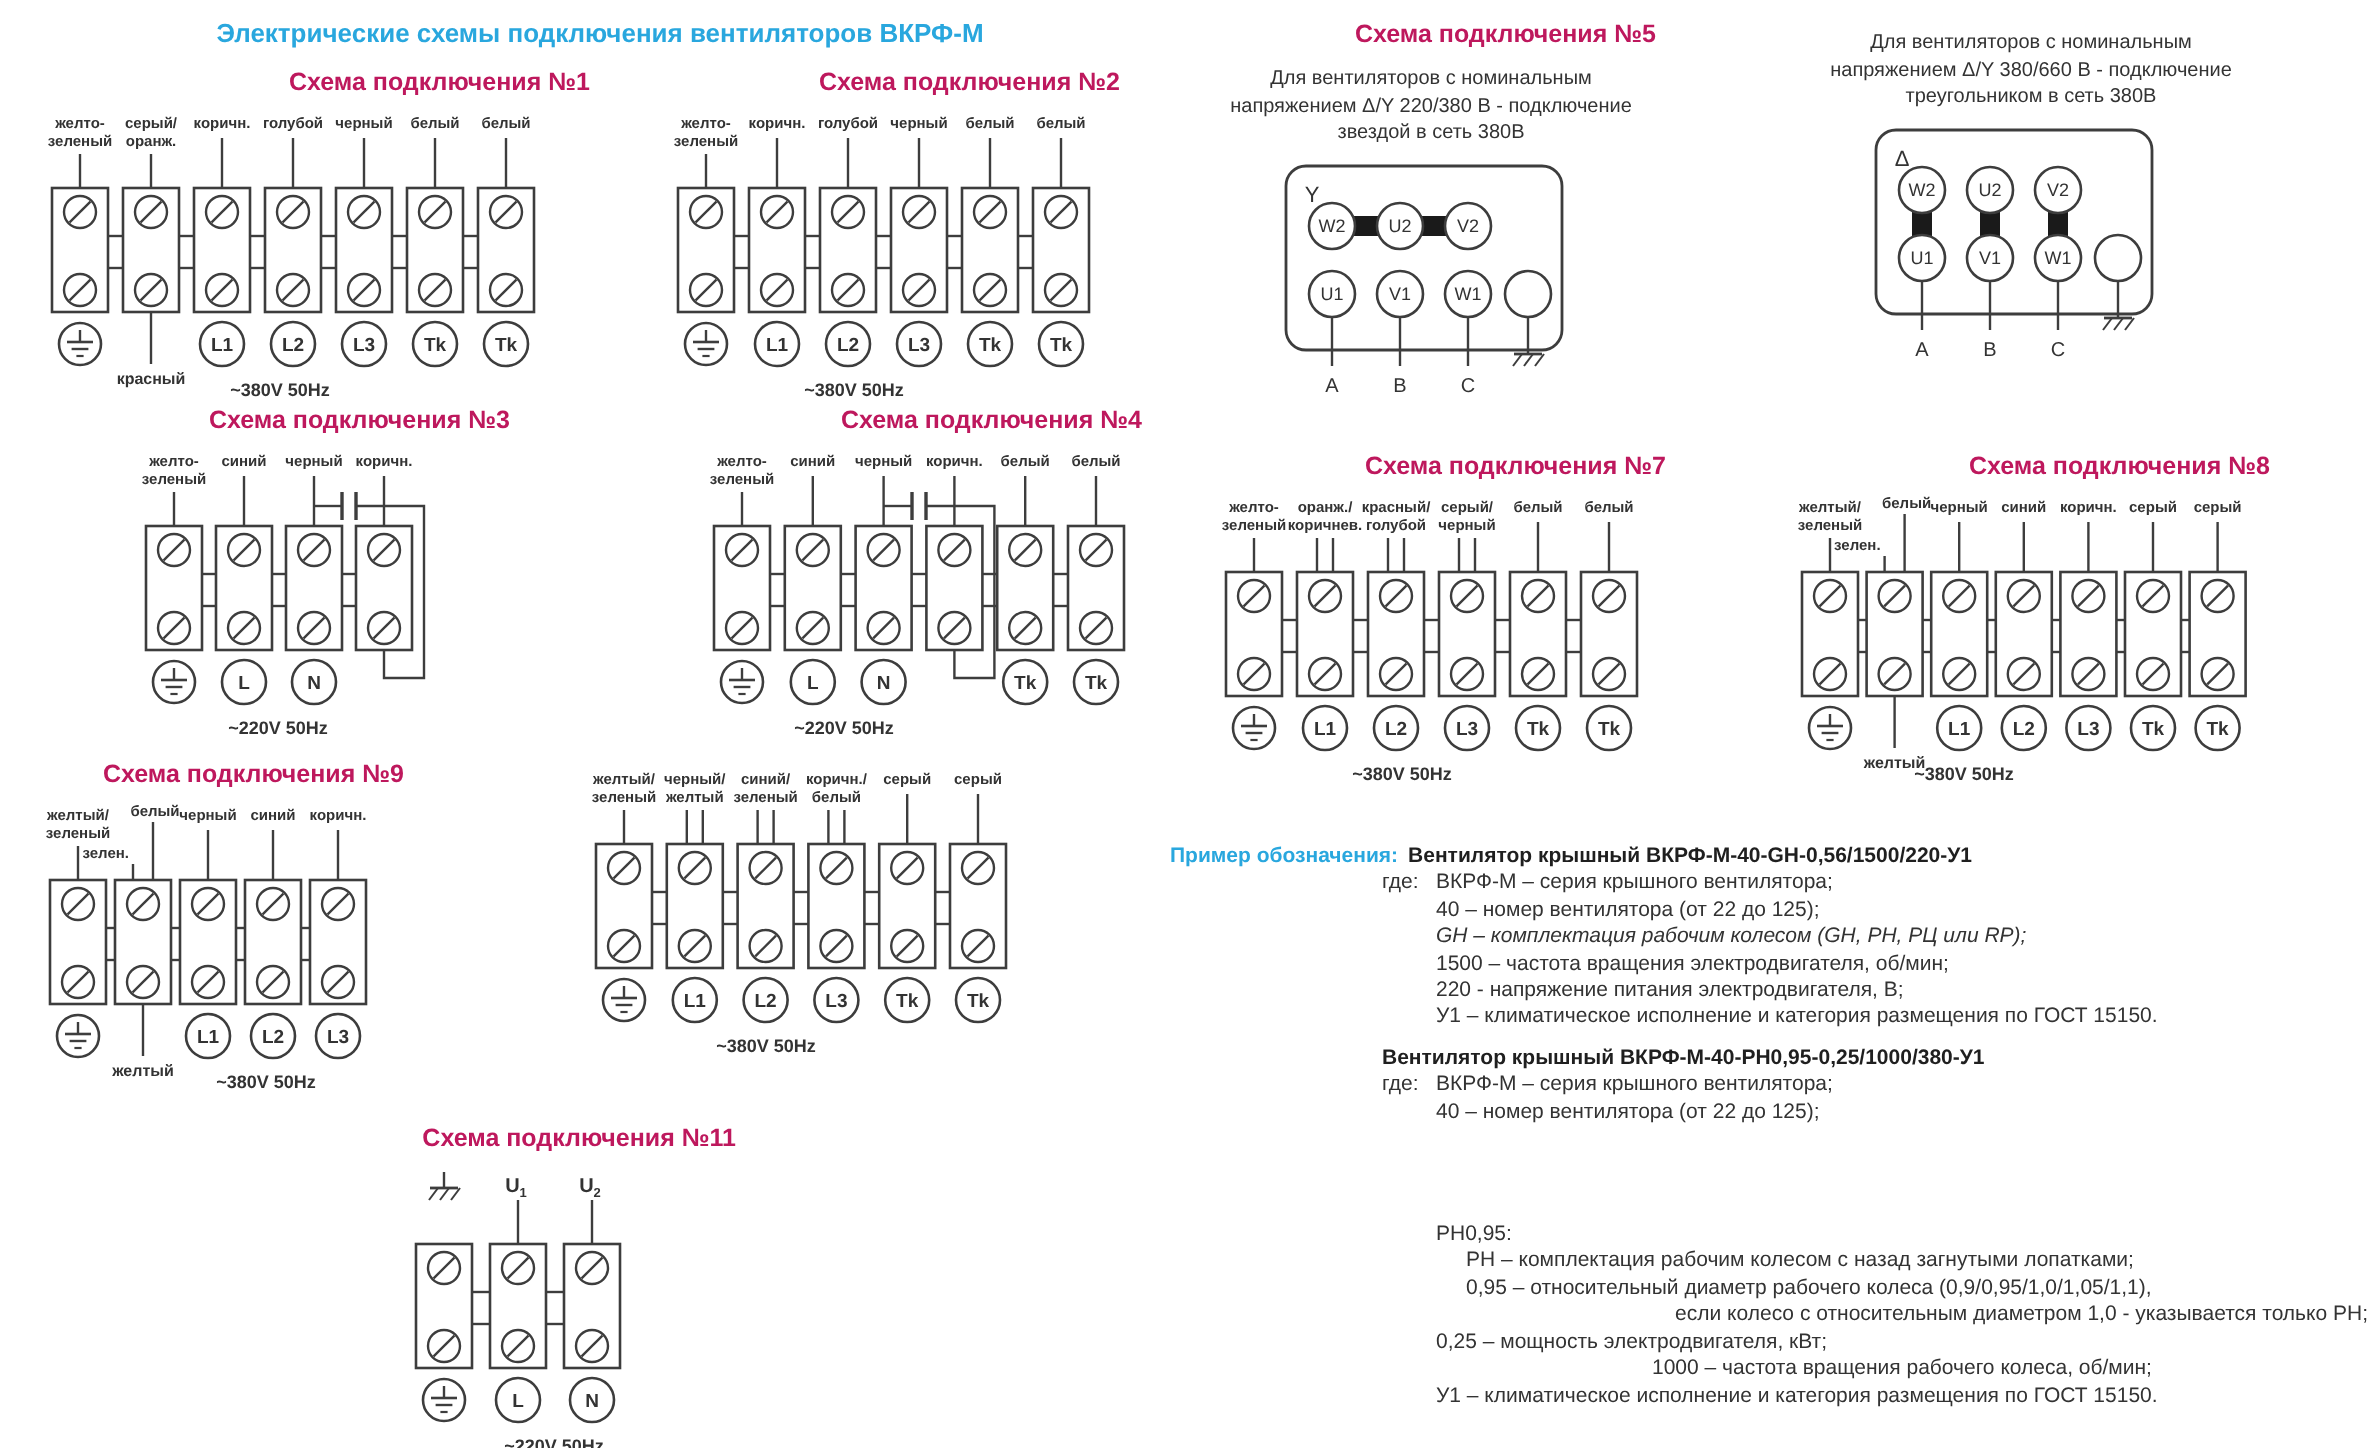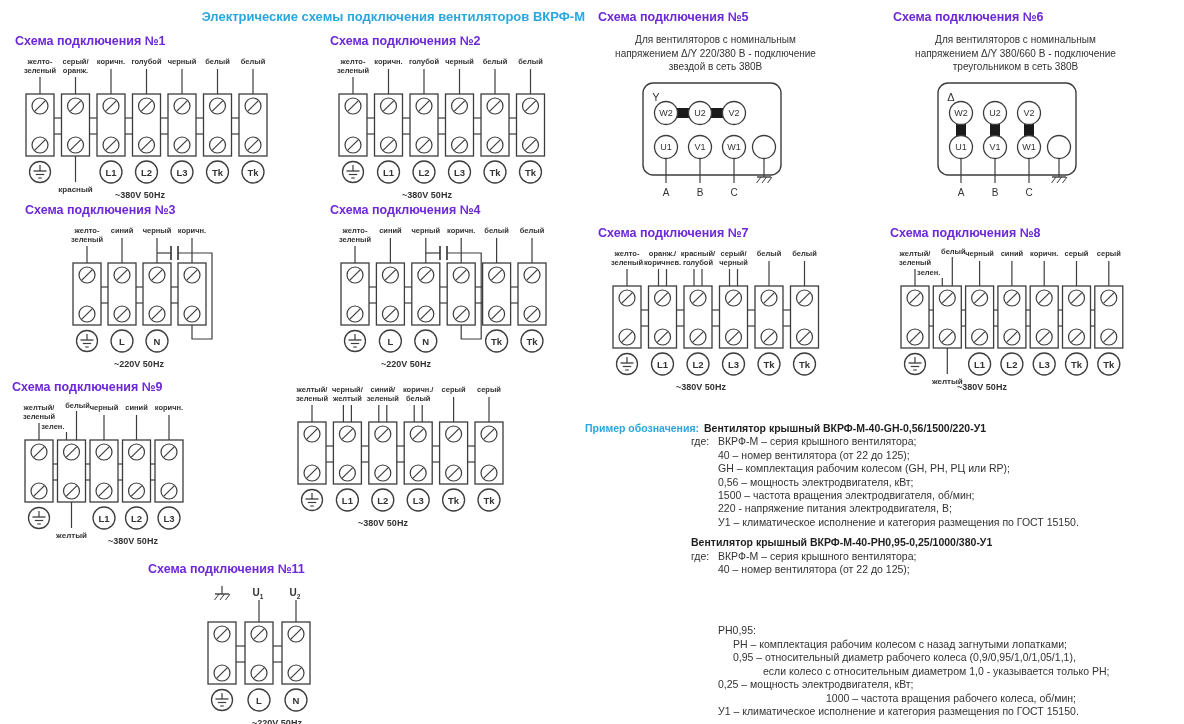--- a/index.html
+++ b/index.html
@@ -1,20 +1,20 @@
 <!DOCTYPE html>
 <html><head>
 <meta charset="utf-8">
 <style>
   *{margin:0;padding:0;box-sizing:border-box}
   html,body{width:1184px;height:724px;background:#fff;font-family:"Liberation Sans",sans-serif;position:relative;overflow:hidden}
   .page{position:absolute;inset:0;background:#fff}
-  .main-title{position:absolute;left:15px;top:9px;width:570px;text-align:right;color:#29a7de;font-weight:bold;font-size:13px}
+  .main-title{position:absolute;left:15px;top:9px;width:570px;text-align:center;color:#29a7de;font-weight:bold;font-size:13px}
   .scheme{position:absolute}
-  .s-title{text-align:left;color:#6d28d9;font-weight:bold;font-size:12.5px;height:18px;white-space:nowrap}
+  .s-title{text-align:right;color:#be185d;font-weight:bold;font-size:12.5px;height:18px;white-space:nowrap}
   .m-desc{font-size:10px;color:#333;text-align:center;line-height:13.5px;margin-top:5px;margin-bottom:3px}
   svg{display:block}
   svg text{font-family:"Liberation Sans",sans-serif}
   .example{position:absolute;left:585px;top:422px;width:599px;font-size:10.5px;color:#333;line-height:13.4px}
   .ex-line{white-space:nowrap}
   .ex-accent{color:#29a7de;font-weight:bold}
   .ex-bold{font-weight:bold;color:#1f1f1f}
   .ex-lead{display:inline-block;width:27px}
 </style>
 </head>
@@ -270,21 +270,21 @@
         <g>
           <line x1="132" y1="32" x2="146" y2="32" stroke="#3d3d3d" stroke-width="1.2"></line>
           <line x1="146" y1="25" x2="146" y2="39" stroke="#3d3d3d" stroke-width="1.7"></line>
           <line x1="153" y1="25" x2="153" y2="39" stroke="#3d3d3d" stroke-width="1.7"></line>
           <path d="M 153 32 H 187 V 118 H 167 V 104" fill="none" stroke="#3d3d3d" stroke-width="1.2"></path>
         </g>
         <text x="114" y="146" text-anchor="middle" font-size="9" font-weight="bold" fill="#333333">~220V 50Hz</text>
       </svg>
   </div>
 
-  <div class="scheme" style="left:330px;top:203px;width:260px">
+  <div class="scheme" style="left:346px;top:203px;width:260px">
     <div class="s-title" style="width:225px">Схема подключения №4</div>
     <svg width="260" height="152" viewBox="0 0 260 152">
         <line x1="39" y1="66" x2="46.4" y2="66" stroke="#3d3d3d" stroke-width="1.2"></line>
         <line x1="39" y1="82" x2="46.4" y2="82" stroke="#3d3d3d" stroke-width="1.2"></line>
         <line x1="74.4" y1="66" x2="81.8" y2="66" stroke="#3d3d3d" stroke-width="1.2"></line>
         <line x1="74.4" y1="82" x2="81.8" y2="82" stroke="#3d3d3d" stroke-width="1.2"></line>
         <line x1="109.8" y1="66" x2="117.19999999999999" y2="66" stroke="#3d3d3d" stroke-width="1.2"></line>
         <line x1="109.8" y1="82" x2="117.19999999999999" y2="82" stroke="#3d3d3d" stroke-width="1.2"></line>
         <line x1="145.2" y1="66" x2="152.6" y2="66" stroke="#3d3d3d" stroke-width="1.2"></line>
         <line x1="145.2" y1="82" x2="152.6" y2="82" stroke="#3d3d3d" stroke-width="1.2"></line>
@@ -401,21 +401,20 @@
         <circle cx="166" cy="70" r="11.5" fill="#fff" stroke="#3d3d3d" stroke-width="1.3"></circle>
         <line x1="166" y1="81.5" x2="166" y2="100" stroke="#3d3d3d" stroke-width="1.2"></line>
         <line x1="159" y1="100" x2="173" y2="100" stroke="#3d3d3d" stroke-width="1.4"></line>
         <line x1="158.5" y1="106" x2="163" y2="100" stroke="#3d3d3d" stroke-width="1"></line>
         <line x1="164" y1="106" x2="168.5" y2="100" stroke="#3d3d3d" stroke-width="1"></line>
         <line x1="169.5" y1="106" x2="174" y2="100" stroke="#3d3d3d" stroke-width="1"></line>
       </svg>
   </div>
 
   <div class="scheme" style="left:893px;top:10px;width:290px">
-    <div class="s-title" style="width:240px">Схема подключения №6</div>
     <div class="m-desc" style="width:245px">
       <div>Для вентиляторов с номинальным</div>
       <div>напряжением Δ/Y 380/660 В - подключение</div>
       <div>треугольником в сеть 380В</div>
     </div>
     <svg width="290" height="134" viewBox="0 0 290 134">
         <rect x="45" y="6" width="138" height="92" rx="10" fill="#fff" stroke="#3d3d3d" stroke-width="1.4"></rect>
         <text x="58" y="24" text-anchor="middle" font-size="11" font-weight="normal" fill="#333333">Δ</text>
         <rect x="63" y="47" width="10" height="12" fill="#1a1a1a"></rect>
         <rect x="97" y="47" width="10" height="12" fill="#1a1a1a"></rect>
@@ -858,31 +857,30 @@
         </g>
         <text x="129" y="146" text-anchor="middle" font-size="9" font-weight="bold" fill="#333333">~220V 50Hz</text>
       </svg>
   </div>
 
   <div class="example">
     <div id="example-lines">
         <div class="ex-line"><span class="ex-accent">Пример обозначения:</span><span class="ex-bold" style="margin-left: 5px;">Вентилятор крышный ВКРФ-М-40-GH-0,56/1500/220-У1</span></div>
         <div class="ex-line" style="padding-left: 106px;"><span class="ex-lead">где:</span><span>ВКРФ-М – серия крышного вентилятора;</span></div>
         <div class="ex-line" style="padding-left: 133px;">40 – номер вентилятора (от 22 до 125);</div>
-        <div class="ex-line" style="padding-left: 133px;">GH – комплектация рабочим колесом (GH, РН, РЦ или RP);</div>
-        <div class="ex-line" style="padding-left: 133px;">0,56 – мощность электродвигателя, кВт;</div>
+        <div class="ex-line" style="padding-left: 133px; font-style: italic;">GH – комплектация рабочим колесом (GH, РН, РЦ или RP);</div>
         <div class="ex-line" style="padding-left: 133px;">1500 – частота вращения электродвигателя, об/мин;</div>
         <div class="ex-line" style="padding-left: 133px;">220 - напряжение питания электродвигателя, В;</div>
         <div class="ex-line" style="padding-left: 133px;">У1 – климатическое исполнение и категория размещения по ГОСТ 15150.</div>
         <div class="ex-line" style="margin-top: 7px; padding-left: 106px;"><span class="ex-bold">Вентилятор крышный ВКРФ-М-40-РН0,95-0,25/1000/380-У1</span></div>
         <div class="ex-line" style="padding-left: 106px;"><span class="ex-lead">где:</span><span>ВКРФ-М – серия крышного вентилятора;</span></div>
         <div class="ex-line" style="padding-left: 133px;">40 – номер вентилятора (от 22 до 125);</div>
         <div class="ex-line" style="padding-left: 133px; margin-top: 48px;">РН0,95:</div>
         <div class="ex-line" style="padding-left: 148px;">РН – комплектация рабочим колесом с назад загнутыми лопатками;</div>
         <div class="ex-line" style="padding-left: 148px;">0,95 – относительный диаметр рабочего колеса (0,9/0,95/1,0/1,05/1,1),</div>
-        <div class="ex-line" style="padding-left: 178px;">если колесо с относительным диаметром 1,0 - указывается только РН;</div>
+        <div class="ex-line" style="padding-left: 178px; text-align: right;">если колесо с относительным диаметром 1,0 - указывается только РН;</div>
         <div class="ex-line" style="padding-left: 133px;">0,25 – мощность электродвигателя, кВт;</div>
         <div class="ex-line" style="padding-left: 133px; text-align: center;">1000 – частота вращения рабочего колеса, об/мин;</div>
         <div class="ex-line" style="padding-left: 133px;">У1 – климатическое исполнение и категория размещения по ГОСТ 15150.</div>
       </div>
   </div>
 
 </div>
 
 </body></html>

